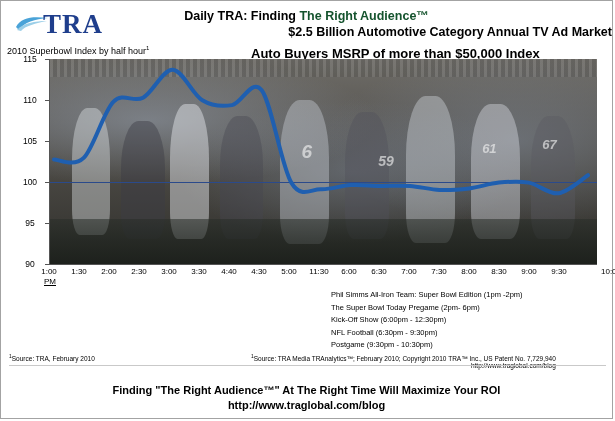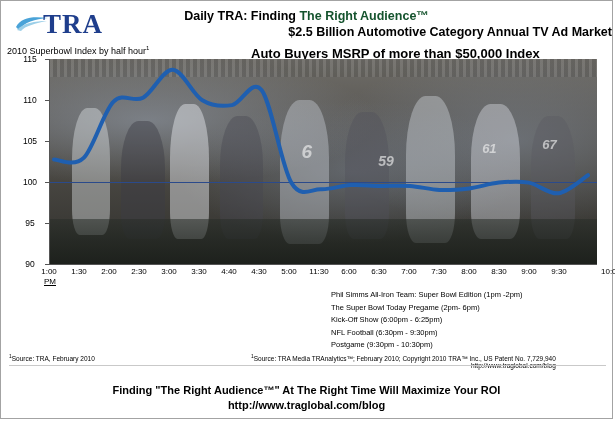--- a/index.html
+++ b/index.html
@@ -219,21 +219,21 @@
     <div class="xlab" style="left:439px;">8:00</div>
     <div class="xlab" style="left:469px;">8:30</div>
     <div class="xlab" style="left:499px;">9:00</div>
     <div class="xlab" style="left:529px;">9:30</div>
     <div class="xlab" style="left:581px;">10:00</div>
   </div>
 
   <div class="legend">
     <div>Phil Simms All-Iron Team: Super Bowl Edition (1pm -2pm)</div>
     <div>The Super Bowl Today Pregame (2pm- 6pm)</div>
-    <div>Kick-Off Show (6:00pm - 6:25pm)</div>
+    <div>Kick-Off Show (6:00pm - 12:30pm)</div>
     <div>NFL Football (6:30pm - 9:30pm)</div>
     <div>Postgame (9:30pm - 10:30pm)</div>
   </div>
 
   <div class="fn-left">
     <sup>1</sup><span>Source: TRA, February 2010</span>
   </div>
   <div class="fn-right">
     <sup>1</sup><span>Source:  TRA Media TRAnalytics™; February 2010; Copyright 2010 TRA™ Inc., US Patent No. 7,729,940</span><br>
     <span style="display:block;text-align:right;">http://www.traglobal.com/blog</span>

